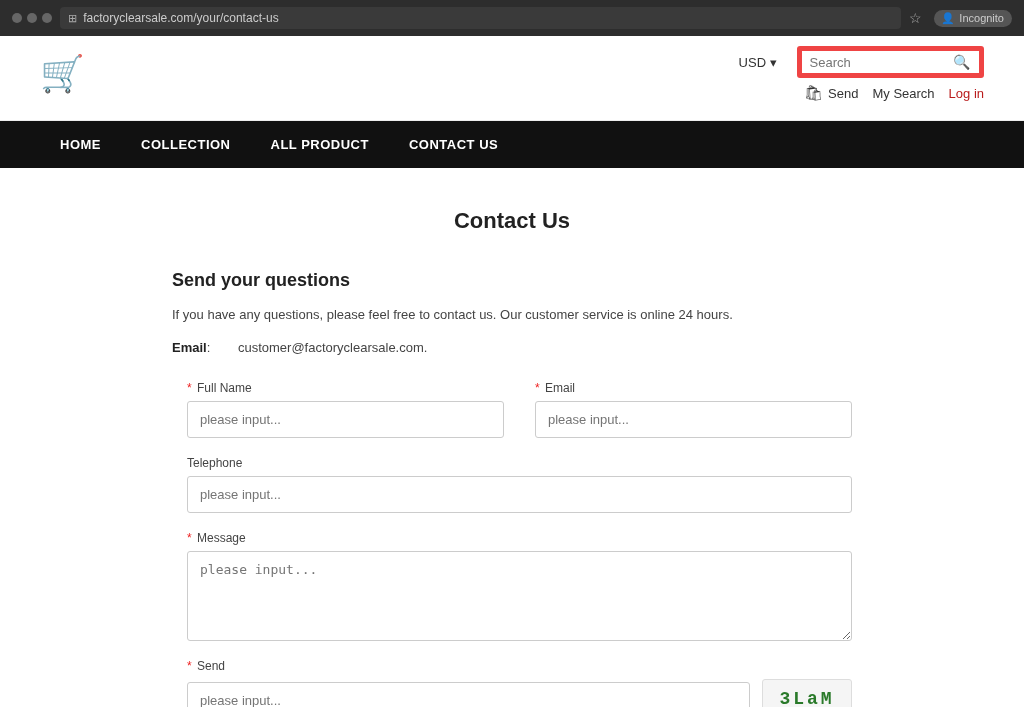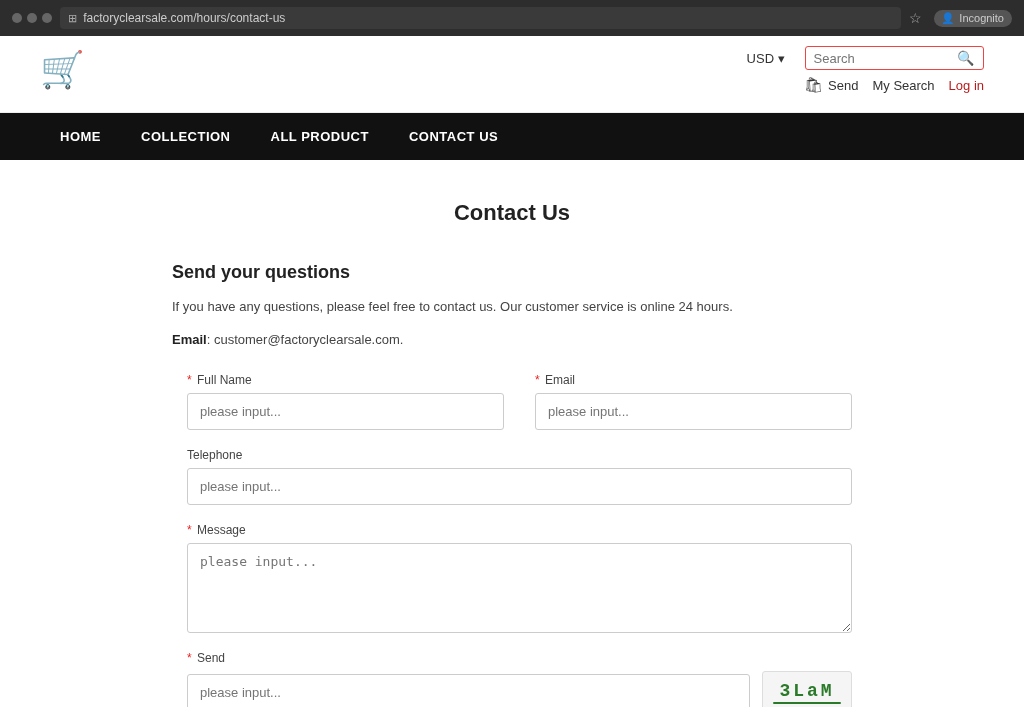--- a/index.html
+++ b/index.html
@@ -51,21 +51,21 @@
     .logo-area { display: flex; align-items: center; }
     .cart-icon-logo { font-size: 36px; color: #f07820; }
     .header-right { display: flex; flex-direction: column; align-items: flex-end; gap: 6px; }
     .header-top-row { display: flex; align-items: center; gap: 20px; }
     .currency-selector {
       display: flex; align-items: center; gap: 4px;
       font-size: 13px; color: #333; cursor: pointer;
     }
     .search-bar {
       display: flex; align-items: center; gap: 4px;
-      border: 1px solid #ef4444; border-radius: 3px;
+      border: 5px solid #ef4444; border-radius: 3px;
       padding: 3px 8px;
     }
     .search-bar input {
       border: none; outline: none; font-size: 13px; width: 140px; color: #999;
     }
     .search-icon { color: #666; font-size: 14px; }
     .header-actions { display: flex; align-items: center; gap: 14px; font-size: 13px; }
     .cart-link { display: flex; align-items: center; gap: 5px; cursor: pointer; color: #333; text-decoration: none; }
     .cart-bag-icon { font-size: 15px; }
     .my-account-link { cursor: pointer; color: #333; }
@@ -112,21 +112,21 @@
       color: #444;
       line-height: 1.6;
       margin-bottom: 14px;
     }
     .email-line {
       font-size: 13px;
       color: #444;
       margin-bottom: 26px;
     }
     .email-line strong { color: #222; }
-    .email-line a { color: #444; text-decoration: none; }
+    .email-line a { color: #444; text-decoration: none; margin-left: 24px; }
 
     
     .form-row { display: flex; gap: 16px; margin-bottom: 18px; }
     .form-group { display: flex; flex-direction: column; flex: 1; margin-left: 15px; }
     .form-group.full { flex: 1 1 100%; }
     .form-label {
       font-size: 12px;
       color: #444;
       margin-bottom: 6px;
     }
@@ -177,21 +177,21 @@
 <body>
 
 <div class="browser-chrome">
   <div class="browser-dots">
     <div class="browser-dot"></div>
     <div class="browser-dot"></div>
     <div class="browser-dot"></div>
   </div>
   <div class="browser-address-bar">
     <span class="browser-grid-icon">⊞</span>
-    <span>factoryclearsale.com/hours/contact-us</span>
+    <span>factoryclearsale.com/your/contact-us</span>
   </div>
   <div class="browser-actions">
     <span class="browser-star">☆</span>
     <div class="browser-incognito">
       <span>👤</span>
       <span>Incognito</span>
     </div>
   </div>
 </div>
 

